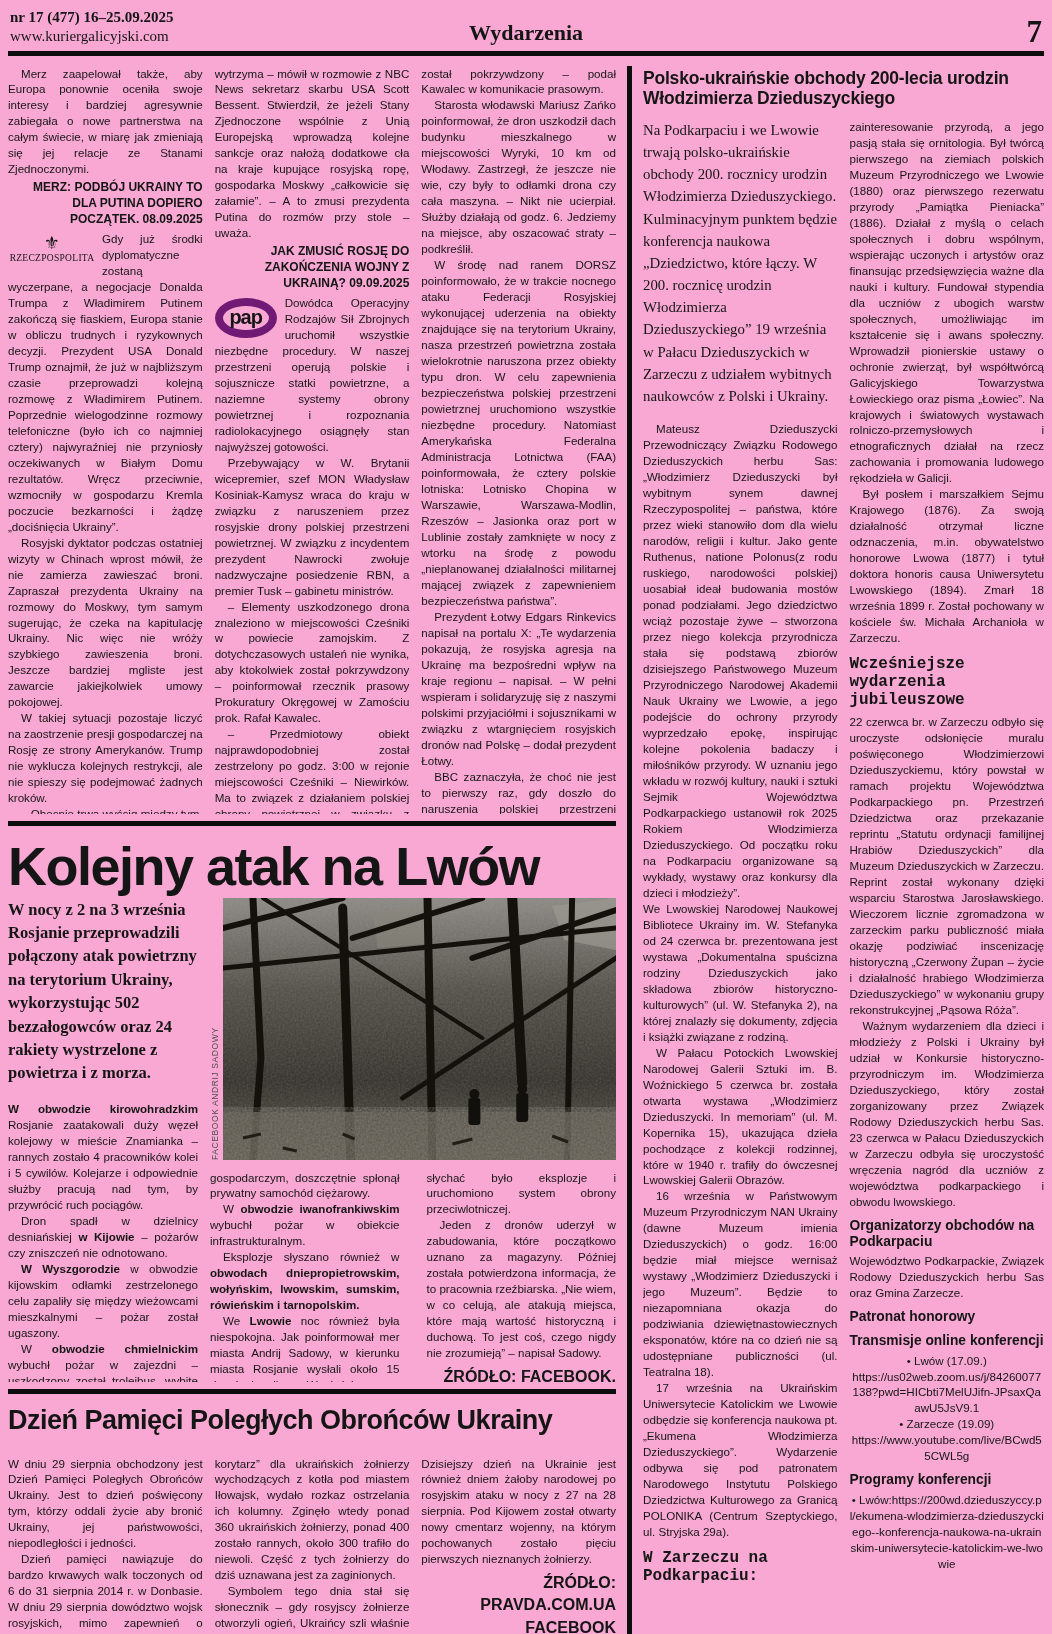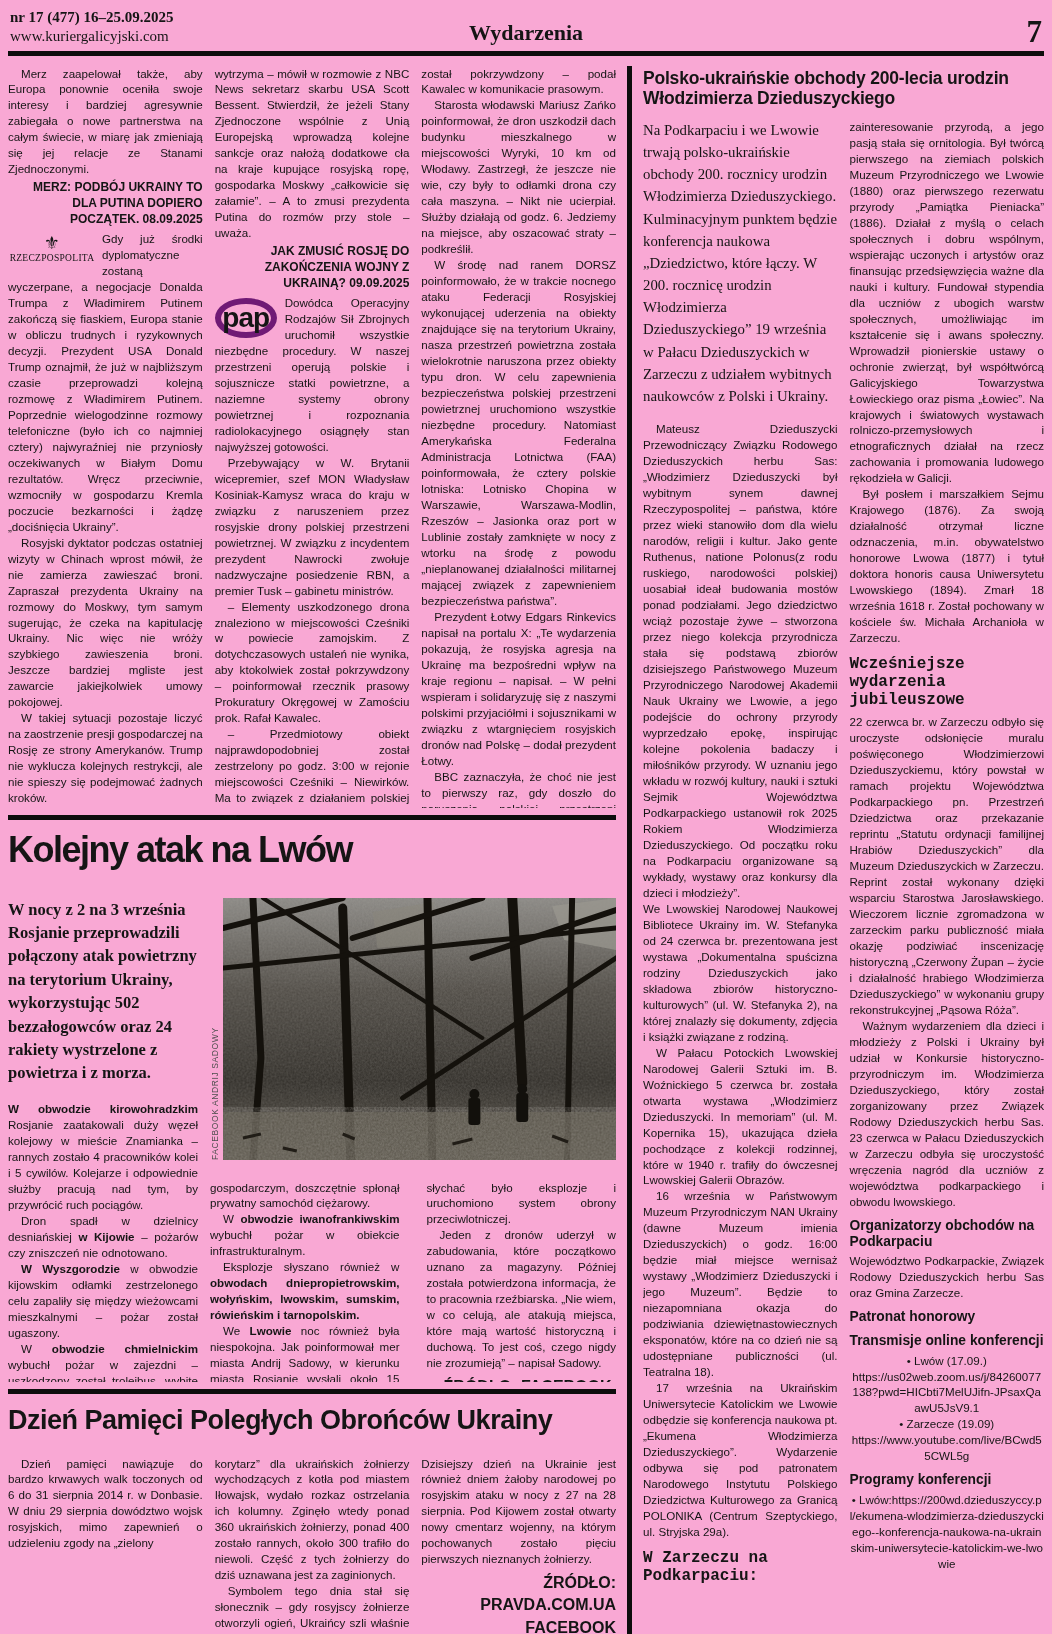--- a/index.html
+++ b/index.html
@@ -26,39 +26,39 @@
   .blk.pf{text-indent:0}
   .blk.sub{font-weight:700;text-align:right;text-indent:0;font-size:12px;line-height:1.32;margin:3px 0}
   .blk.h3{font-family:Liberation Mono, monospace;font-weight:700;font-size:16px;line-height:1.12;
           text-align:left;text-indent:0;margin:10px 0 4px}
   .blk.h3s{font-weight:700;font-size:13.8px;line-height:1.18;text-align:left;text-indent:0;margin:8px 0 3px}
   .blk.src{font-weight:700;text-align:right;text-indent:0;font-size:16px;margin-top:5px}
   .blk.link{text-align:center;text-indent:0;word-break:break-all}
   b{font-weight:700}
   
   .logo{float:left;text-indent:0}
-  .logo-pap{width:62px;height:40px;border:6px solid #701a75;border-radius:50%;display:flex;align-items:center;
-            justify-content:center;font-weight:700;font-size:28px;letter-spacing:-1px;margin:3px 8px 2px 0}
+  .logo-pap{width:62px;height:40px;border:8px solid #701a75;border-radius:50%;display:flex;align-items:center;
+            justify-content:center;font-weight:700;font-size:20px;letter-spacing:-1px;margin:3px 8px 2px 0}
   .logo-rzeczpospolita{width:88px;text-align:center;font-family:"Liberation Serif",serif;font-size:9.5px;
             letter-spacing:.3px;margin:3px 6px 0 0}
   .logo-rzeczpospolita::before{content:"⚜";display:block;font-size:18px;line-height:1}
   
   .topsec{height:770px;overflow:hidden}
   .secrule{height:5px;background:#0d0d0d;margin:7px 0;flex:none}
-  .lviv h1{font-size:36px;font-weight:800;letter-spacing:-1.5px;margin:2px 0 27px}
+  .lviv h1{font-size:54px;font-weight:800;letter-spacing:-1.5px;margin:2px 0 1px}
   .lviv .body{display:flex;gap:12px;height:484px;overflow:hidden}
   .lviv .c1{width:190px;flex:none}
   .lead{font-family:"Liberation Serif",serif;font-weight:700;font-size:16.5px;line-height:1.42;
         text-align:left;margin-bottom:16px}
   .phwrap{flex:1;min-width:0;display:flex;flex-direction:column}
   .phrow{display:flex;height:262px;flex:none}
   .phcredit{writing-mode:vertical-rl;transform:rotate(180deg);font-size:8.5px;color:#4d4d4d;
             letter-spacing:.6px;width:13px;text-align:left;white-space:nowrap}
   svg.photo{flex:1;height:262px;display:block}
-  .phcols{display:flex;gap:27px;margin-top:20px;flex:1;overflow:hidden}
+  .phcols{display:flex;gap:27px;margin-top:10px;flex:1;overflow:hidden}
   .mem h2{font-size:27px;font-weight:800;letter-spacing:-.5px;margin:4px 0 20px}
   .mem .cols{height:180px;overflow:hidden}
   
   .rz h2{font-size:17.5px;font-weight:800;line-height:1.18;letter-spacing:-.2px;margin:2px 0 10px}
   .rz .cols{height:1500px;overflow:hidden}
   .lead2{font-family:"Liberation Serif",serif;font-size:14.8px;line-height:1.5;text-align:left;margin-bottom:14px}
 </style>
 </head>
 <body>
 
@@ -184,20 +184,21 @@
           </div>
         </div>
       </div>
 
       <div class="secrule"></div>
 
       <div class="mem">
         <h2>Dzień Pamięci Poległych Obrońców Ukrainy</h2>
         <div class="cols">
           <div class="col">
+              <div class="blk pf">W dniu 29 sierpnia obchodzony jest Dzień Pamięci Poległych Obrońców Ukrainy. Jest to dzień poświęcony tym, którzy oddali życie aby bronić Ukrainy, jej państwowości, niepodległości i jedności.</div>
               <div class="blk p">Dzień pamięci nawiązuje do bardzo krwawych walk toczonych od 6 do 31 sierpnia 2014 r. w Donbasie. W dniu 29 sierpnia dowództwo wojsk rosyjskich, mimo zapewnień o udzieleniu zgody na „zielony</div>
             </div>
           <div class="col">
               <div class="blk pf">korytarz” dla ukraińskich żołnierzy wychodzących z kotła pod miastem Iłowajsk, wydało rozkaz ostrzelania ich kolumny. Zginęło wtedy ponad 360 ukraińskich żołnierzy, ponad 400 zostało rannych, około 300 trafiło do niewoli. Część z tych żołnierzy do dziś uznawana jest za zaginionych.</div>
               <div class="blk p">Symbolem tego dnia stał się słonecznik – gdy rosyjscy żołnierze otworzyli ogień, Ukraińcy szli właśnie przez pola słoneczników.</div>
             </div>
           <div class="col">
               <div class="blk pf">Dzisiejszy dzień na Ukrainie jest również dniem żałoby narodowej po rosyjskim ataku w nocy z 27 na 28 sierpnia. Pod Kijowem został otwarty nowy cmentarz wojenny, na którym pochowanych zostało pięciu pierwszych nieznanych żołnierzy.</div>
               <div class="blk src">ŹRÓDŁO: PRAVDA.COM.UA FACEBOOK WOŁODYMYR ZEŁENSKI</div>
             </div>
@@ -217,21 +218,21 @@
               <div class="blk p">Mateusz Dzieduszycki Przewodniczący Związku Rodowego Dzieduszyckich herbu Sas: „Włodzimierz Dzieduszycki był wybitnym synem dawnej Rzeczypospolitej – państwa, które przez wieki stanowiło dom dla wielu narodów, religii i kultur. Jako gente Ruthenus, natione Polonus(z rodu ruskiego, narodowości polskiej) uosabiał ideał budowania mostów ponad podziałami. Jego dziedzictwo wciąż pozostaje żywe – stworzona przez niego kolekcja przyrodnicza stała się podstawą zbiorów dzisiejszego Państwowego Muzeum Przyrodniczego Narodowej Akademii Nauk Ukrainy we Lwowie, a jego podejście do ochrony przyrody wyprzedzało epokę, inspirując kolejne pokolenia badaczy i miłośników przyrody. W uznaniu jego wkładu w rozwój kultury, nauki i sztuki Sejmik Województwa Podkarpackiego ustanowił rok 2025 Rokiem Włodzimierza Dzieduszyckiego. Od początku roku na Podkarpaciu organizowane są wykłady, wystawy oraz konkursy dla dzieci i młodzieży”.</div>
               <div class="blk pf">We Lwowskiej Narodowej Naukowej Bibliotece Ukrainy im. W. Stefanyka od 24 czerwca br. prezentowana jest wystawa „Dokumentalna spuścizna rodziny Dzieduszyckich jako składowa zbiorów historyczno-kulturowych” (ul. W. Stefanyka 2), na której znalazły się dokumenty, zdjęcia i książki związane z rodziną.</div>
               <div class="blk p">W Pałacu Potockich Lwowskiej Narodowej Galerii Sztuki im. B. Woźnickiego 5 czerwca br. została otwarta wystawa „Włodzimierz Dzieduszycki. In memoriam” (ul. M. Kopernika 15), ukazująca dzieła pochodzące z kolekcji rodzinnej, które w 1940 r. trafiły do ówczesnej Lwowskiej Galerii Obrazów.</div>
               <div class="blk p">16 września w Państwowym Muzeum Przyrodniczym NAN Ukrainy (dawne Muzeum imienia Dzieduszyckich) o godz. 16:00 będzie miał miejsce wernisaż wystawy „Włodzimierz Dzieduszycki i jego Muzeum”. Będzie to niezapomniana okazja do podziwiania dziewiętnastowiecznych eksponatów, które na co dzień nie są udostępniane publiczności (ul. Teatralna 18).</div>
               <div class="blk p">17 września na Ukraińskim Uniwersytecie Katolickim we Lwowie odbędzie się konferencja naukowa pt. „Ekumena Włodzimierza Dzieduszyckiego”. Wydarzenie odbywa się pod patronatem Narodowego Instytutu Polskiego Dziedzictwa Kulturowego za Granicą POLONIKA (Centrum Szeptyckiego, ul. Stryjska 29a).</div>
               <div class="blk h3">W Zarzeczu na Podkarpaciu:</div>
             </div>
         </div>
         <div class="col">
             <div class="blk pf">zainteresowanie przyrodą, a jego pasją stała się ornitologia. Był twórcą pierwszego na ziemiach polskich Muzeum Przyrodniczego we Lwowie (1880) oraz pierwszego rezerwatu przyrody „Pamiątka Pieniacka” (1886). Działał z myślą o celach społecznych i dobru wspólnym, wspierając uczonych i artystów oraz finansując przedsięwzięcia ważne dla nauki i kultury. Fundował stypendia dla uczniów z ubogich warstw społecznych, umożliwiając im kształcenie się i awans społeczny. Wprowadził pionierskie ustawy o ochronie zwierząt, był współtwórcą Galicyjskiego Towarzystwa Łowieckiego oraz pisma „Łowiec”. Na krajowych i światowych wystawach rolniczo-przemysłowych i etnograficznych działał na rzecz zachowania i promowania ludowego rękodzieła w Galicji.</div>
-            <div class="blk p">Był posłem i marszałkiem Sejmu Krajowego (1876). Za swoją działalność otrzymał liczne odznaczenia, m.in. obywatelstwo honorowe Lwowa (1877) i tytuł doktora honoris causa Uniwersytetu Lwowskiego (1894). Zmarł 18 września 1618 r. Został pochowany w kościele św. Michała Archanioła w Zarzeczu.</div>
+            <div class="blk p">Był posłem i marszałkiem Sejmu Krajowego (1876). Za swoją działalność otrzymał liczne odznaczenia, m.in. obywatelstwo honorowe Lwowa (1877) i tytuł doktora honoris causa Uniwersytetu Lwowskiego (1894). Zmarł 18 września 1899 r. Został pochowany w kościele św. Michała Archanioła w Zarzeczu.</div>
             <div class="blk h3">Wcześniejsze wydarzenia jubileuszowe</div>
             <div class="blk pf">22 czerwca br. w Zarzeczu odbyło się uroczyste odsłonięcie muralu poświęconego Włodzimierzowi Dzieduszyckiemu, który powstał w ramach projektu Województwa Podkarpackiego pn. Przestrzeń Dziedzictwa oraz przekazanie reprintu „Statutu ordynacji familijnej Hrabiów Dzieduszyckich” dla Muzeum Dzieduszyckich w Zarzeczu. Reprint został wykonany dzięki wsparciu Starostwa Jarosławskiego. Wieczorem licznie zgromadzona w zarzeckim parku publiczność miała okazję podziwiać inscenizację historyczną „Czerwony Żupan – życie i działalność hrabiego Włodzimierza Dzieduszyckiego” w wykonaniu grupy rekonstrukcyjnej „Pąsowa Róża”.</div>
             <div class="blk p">Ważnym wydarzeniem dla dzieci i młodzieży z Polski i Ukrainy był udział w Konkursie historyczno-przyrodniczym im. Włodzimierza Dzieduszyckiego, który został zorganizowany przez Związek Rodowy Dzieduszyckich herbu Sas. 23 czerwca w Pałacu Dzieduszyckich w Zarzeczu odbyła się uroczystość wręczenia nagród dla uczniów z województwa podkarpackiego i obwodu lwowskiego.</div>
             <div class="blk h3s">Organizatorzy obchodów na Podkarpaciu</div>
             <div class="blk pf">Województwo Podkarpackie, Związek Rodowy Dzieduszyckich herbu Sas oraz Gmina Zarzecze.</div>
             <div class="blk h3s">Patronat honorowy</div>
             <div class="blk h3s">Transmisje online konferencji</div>
             <div class="blk link">• Lwów (17.09.)</div>
             <div class="blk link">https://us02web.zoom.us/j/84260077138?pwd=HICbti7MelUJifn-JPsaxQaawU5JsV9.1</div>
             <div class="blk link">• Zarzecze (19.09)</div>

